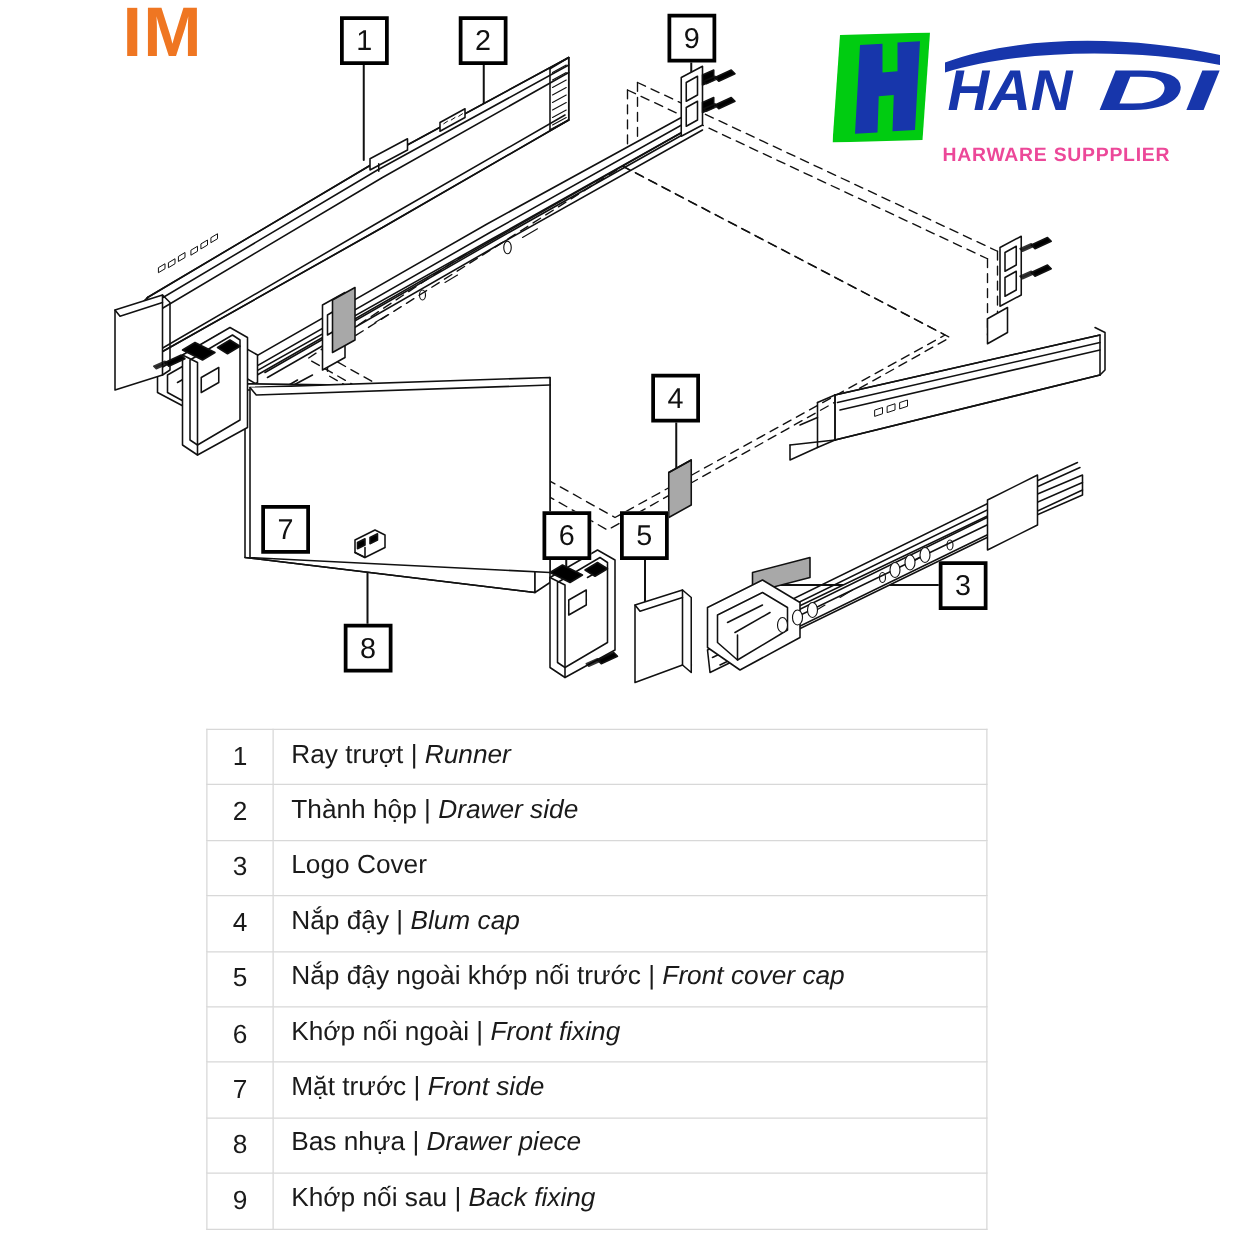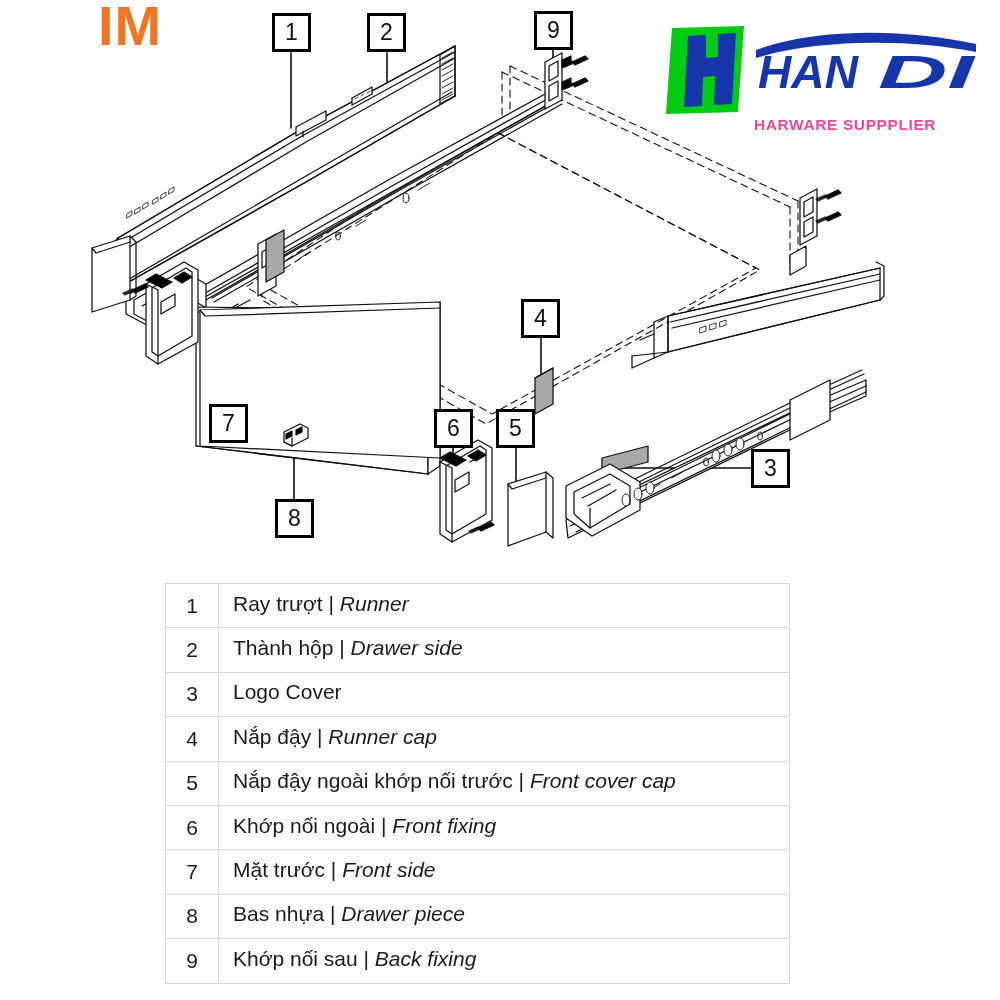--- a/index.html
+++ b/index.html
@@ -382,21 +382,21 @@
         <tr>
           <td class="idx">2</td>
           <td class="lbl"><span class="vi">Thành hộp</span><span class="sep"> | </span><span class="en">Drawer side</span></td>
         </tr>
         <tr>
           <td class="idx">3</td>
           <td class="lbl"><span class="vi">Logo Cover</span></td>
         </tr>
         <tr>
           <td class="idx">4</td>
-          <td class="lbl"><span class="vi">Nắp đậy</span><span class="sep"> | </span><span class="en">Runner cap</span></td>
+          <td class="lbl"><span class="vi">Nắp đậy</span><span class="sep"> | </span><span class="en">Blum cap</span></td>
         </tr>
         <tr>
           <td class="idx">5</td>
           <td class="lbl"><span class="vi">Nắp đậy ngoài khớp nối trước</span><span class="sep"> | </span><span class="en">Front cover cap</span></td>
         </tr>
         <tr>
           <td class="idx">6</td>
           <td class="lbl"><span class="vi">Khớp nối ngoài</span><span class="sep"> | </span><span class="en">Front fixing</span></td>
         </tr>
         <tr>

